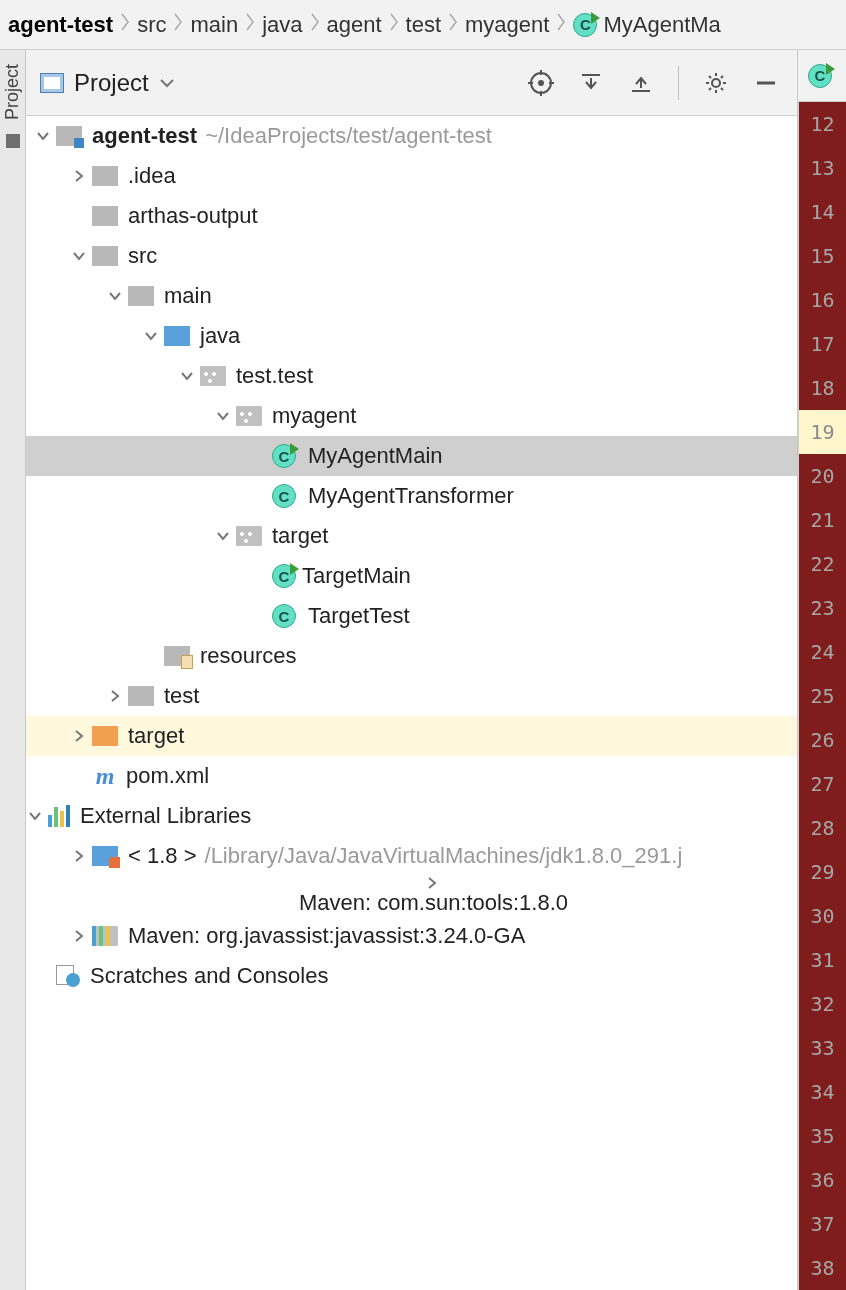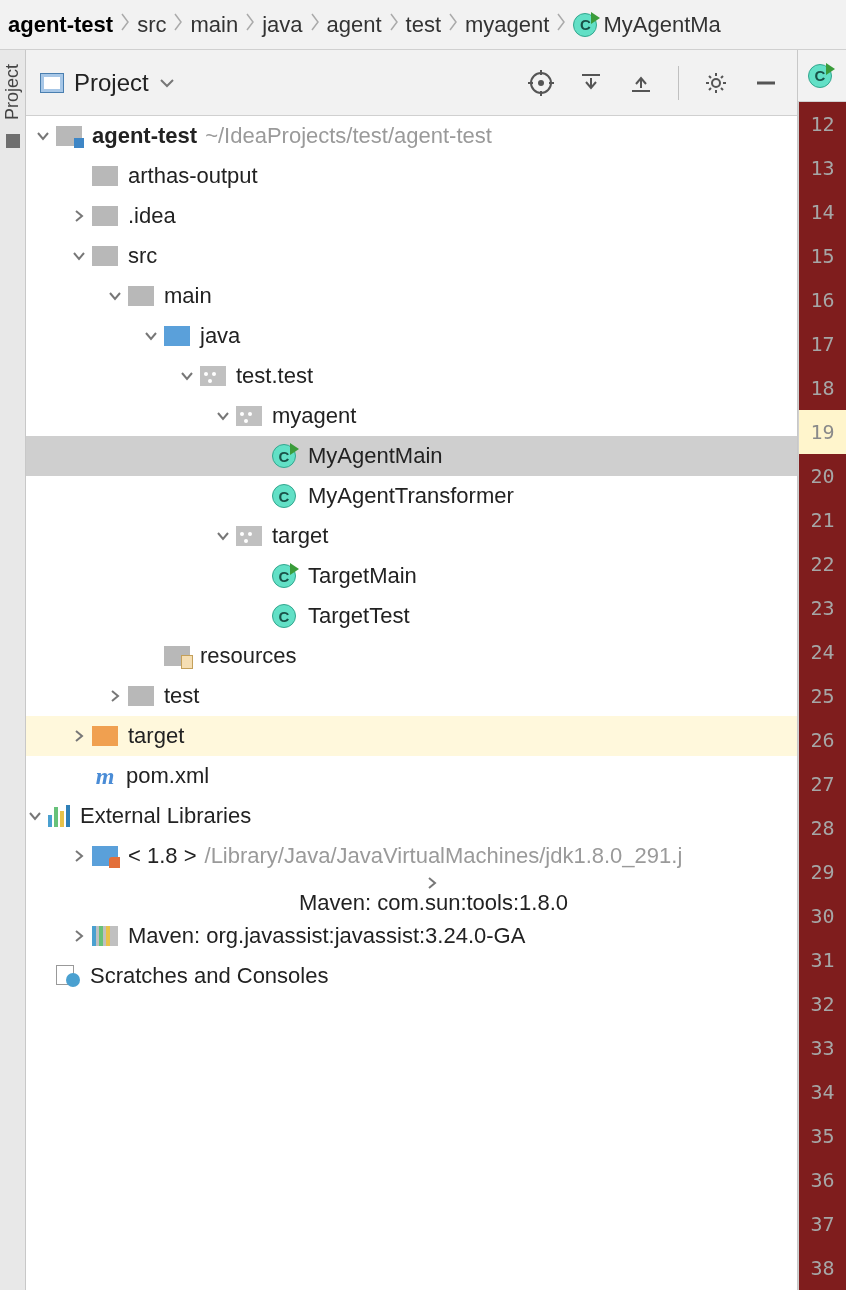--- a/index.html
+++ b/index.html
@@ -166,33 +166,33 @@
             <svg viewBox="0 0 14 14">
               <path d="M2 4 L7 10 L12 4" fill="none" stroke="#777" stroke-width="2"></path>
             </svg>
           </span>
         <span class="folder-icon fi-module"></span>
         <span class="bold">agent-test</span>
         <span class="gray">~/IdeaProjects/test/agent-test</span>
       </div>
 
       <div class="row" style="padding-left:44px;">
+        <span class="arrow">
+            <svg viewBox="0 0 14 14">
+              <path d="M4 2 L10 7 L4 12" fill="none" stroke="#777" stroke-width="2"></path>
+            </svg>
+          </span>
+        <span class="folder-icon fi-gray"></span>
+        <span>.idea</span>
+      </div>
+
+      <div class="row" style="padding-left:44px;">
         <span class="arrow"></span>
         <span class="folder-icon fi-gray"></span>
         <span>arthas-output</span>
-      </div>
-
-      <div class="row" style="padding-left:44px;">
-        <span class="arrow">
-            <svg viewBox="0 0 14 14">
-              <path d="M4 2 L10 7 L4 12" fill="none" stroke="#777" stroke-width="2"></path>
-            </svg>
-          </span>
-        <span class="folder-icon fi-gray"></span>
-        <span>.idea</span>
       </div>
 
       <div class="row" style="padding-left:44px;">
         <span class="arrow">
             <svg viewBox="0 0 14 14">
               <path d="M2 4 L7 10 L12 4" fill="none" stroke="#777" stroke-width="2"></path>
             </svg>
           </span>
         <span class="folder-icon fi-gray"></span>
         <span>src</span>
@@ -256,21 +256,21 @@
               <path d="M2 4 L7 10 L12 4" fill="none" stroke="#777" stroke-width="2"></path>
             </svg>
           </span>
         <span class="folder-icon fi-pkg"></span>
         <span>target</span>
       </div>
 
       <div class="row" style="padding-left:224px;">
         <span class="arrow"></span>
         <span class="class-icon runnable">C</span>
-        <span style="margin-left:6px;">TargetMain</span>
+        <span style="margin-left:0;">TargetMain</span>
       </div>
 
       <div class="row" style="padding-left:224px;">
         <span class="arrow"></span>
         <span class="class-icon">C</span>
         <span style="margin-left:6px;">TargetTest</span>
       </div>
 
       <div class="row" style="padding-left:116px;">
         <span class="arrow"></span>

